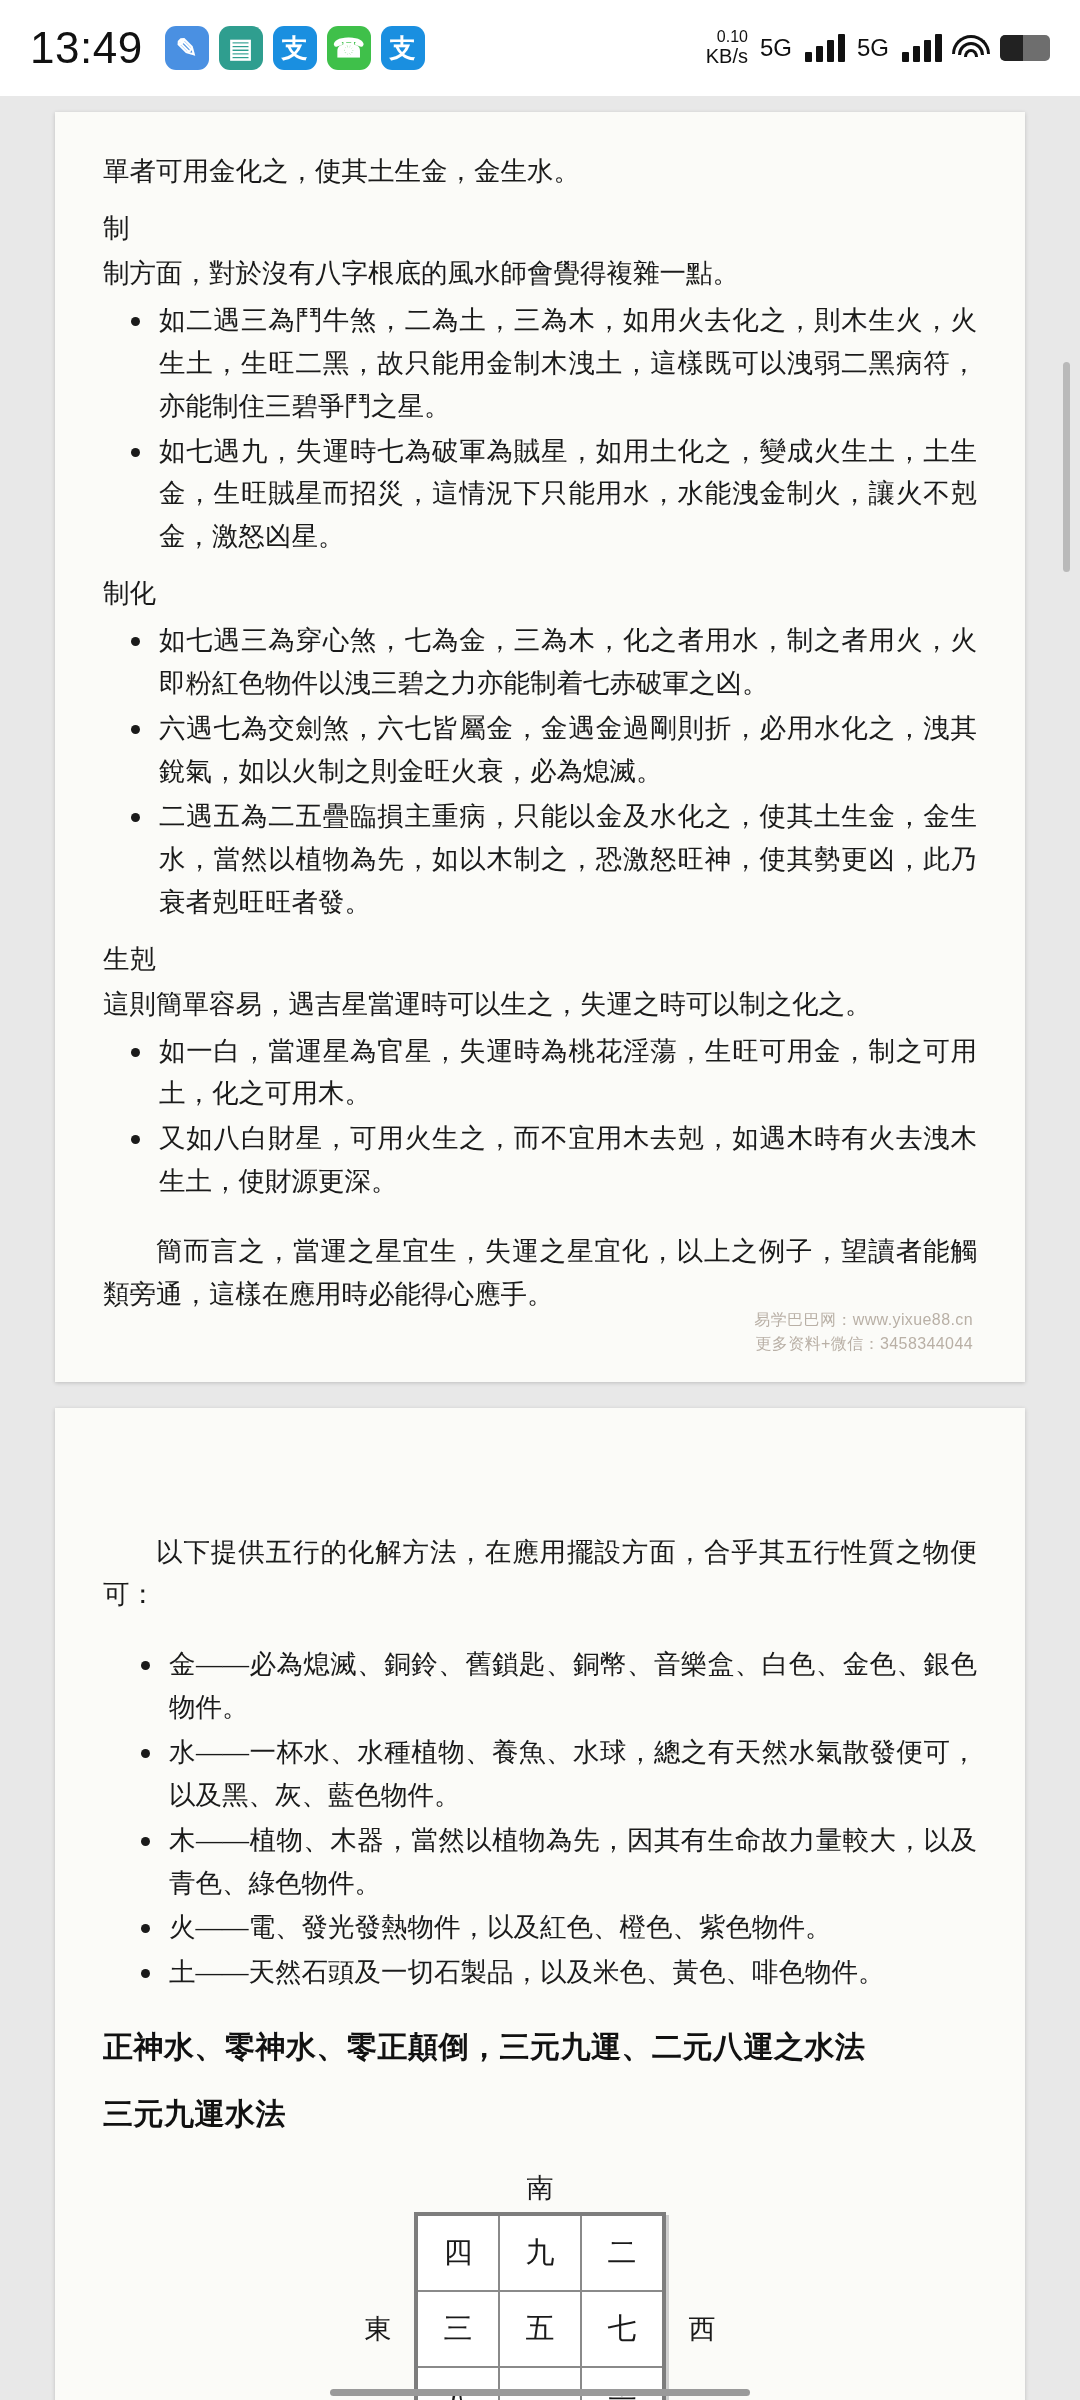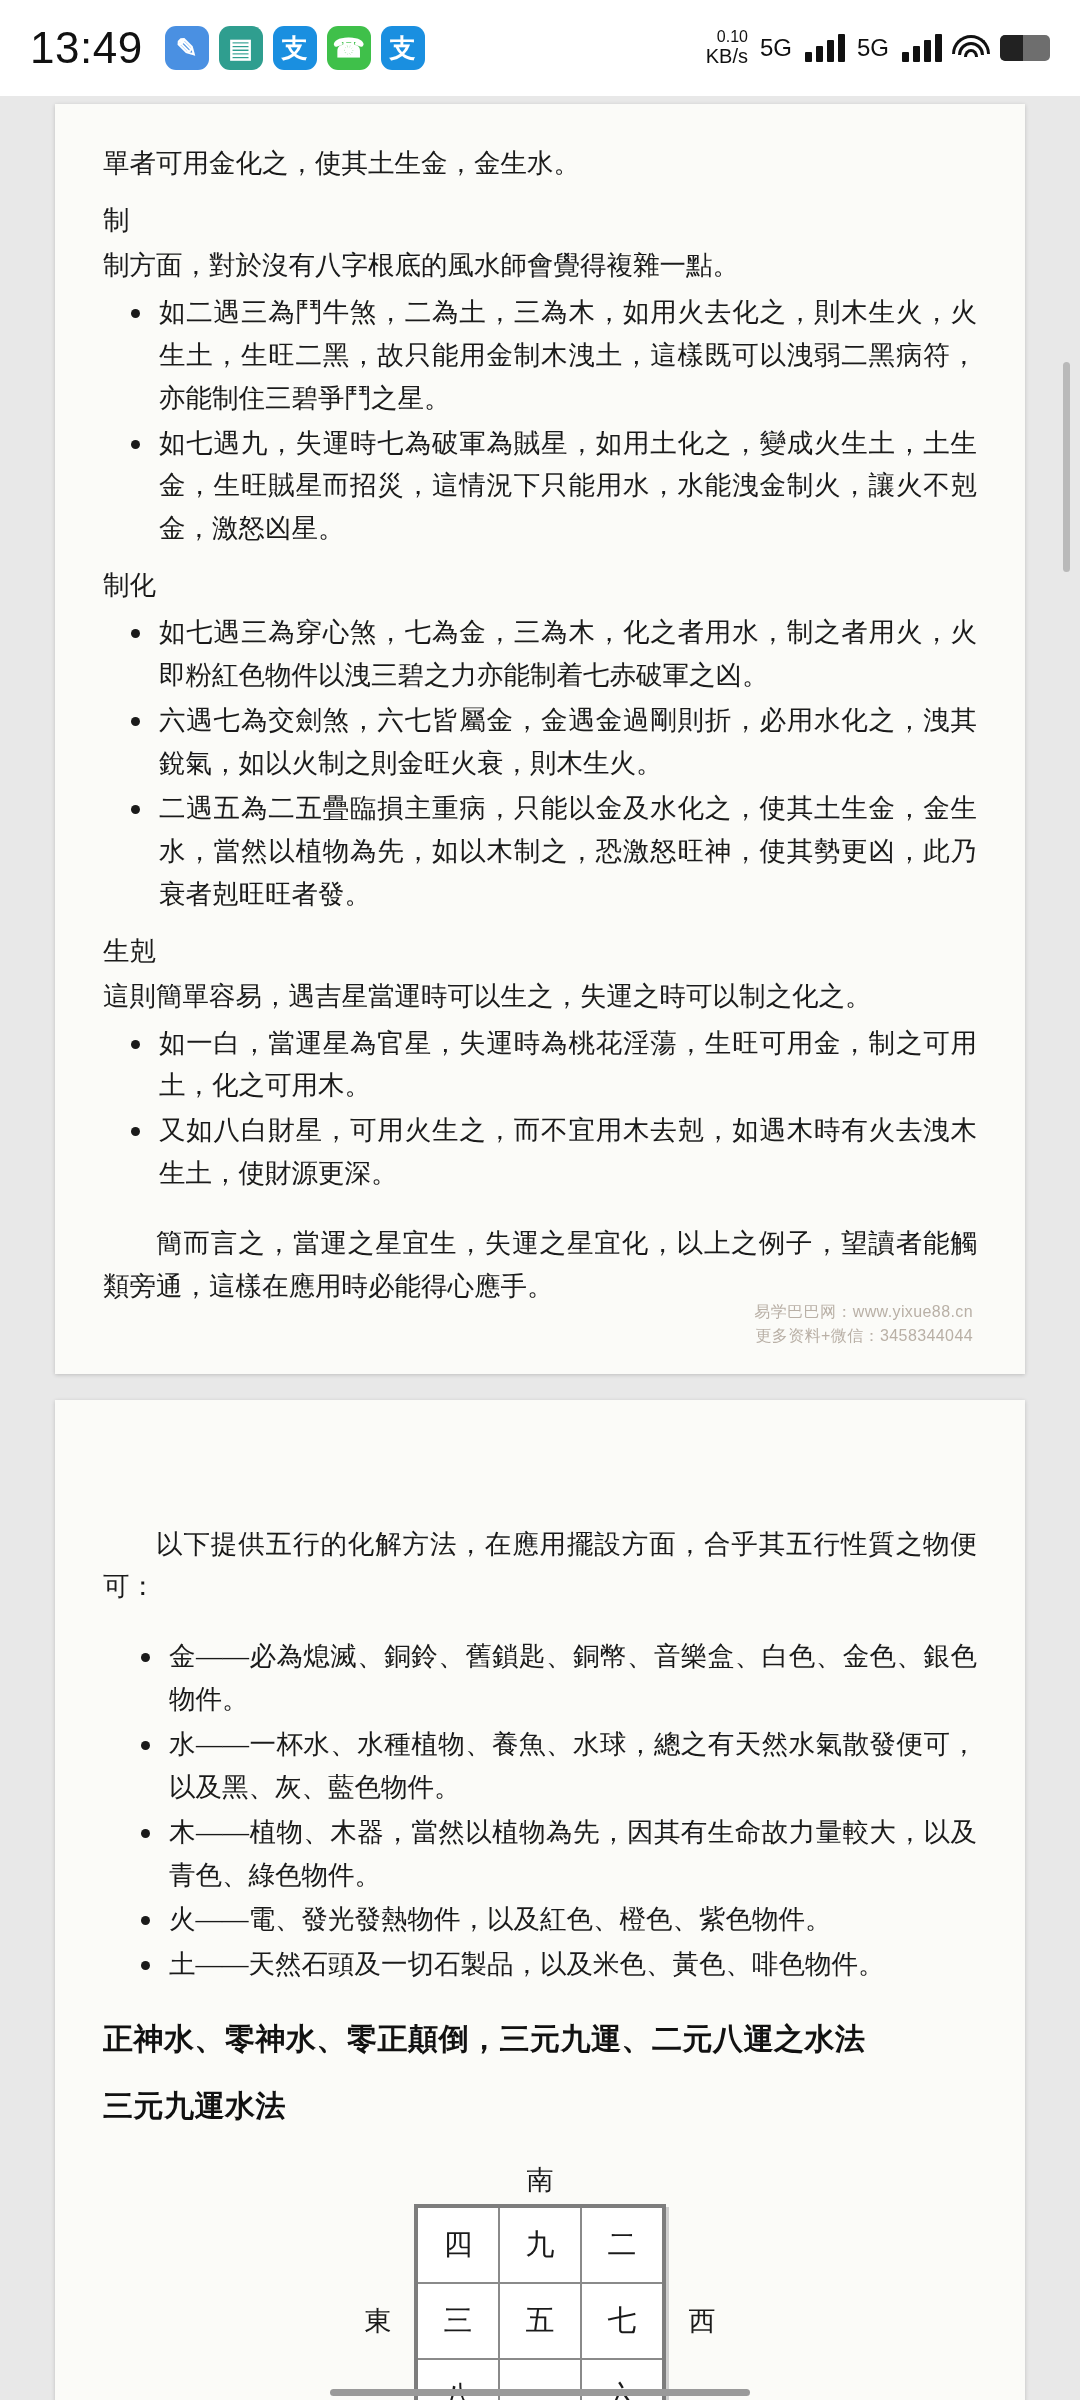--- a/index.html
+++ b/index.html
@@ -128,21 +128,21 @@
     top: 96px;
     left: 0;
     right: 0;
     bottom: 0;
     background: #e8e8e8;
     overflow: hidden;
   }
 
   .page {
     background: #fbfbf8;
-    margin: 8px 55px;
+    margin: 16px 55px;
     box-shadow: 0 1px 4px rgba(0,0,0,0.18);
     box-sizing: border-box;
     position: relative;
   }
   .page.p1 {
     padding: 38px 48px 40px 48px;
   }
   .page.p2 {
     margin-top: 26px;
     padding: 96px 48px 30px 48px;
@@ -329,21 +329,21 @@
     <p class="sec-label">制</p>
     <p class="body-txt hang">制方面，對於沒有八字根底的風水師會覺得複雜一點。</p>
     <ul class="bl">
       <li>如二遇三為鬥牛煞，二為土，三為木，如用火去化之，則木生火，火生土，生旺二黑，故只能用金制木洩土，這樣既可以洩弱二黑病符，亦能制住三碧爭鬥之星。</li>
       <li>如七遇九，失運時七為破軍為賊星，如用土化之，變成火生土，土生金，生旺賊星而招災，這情況下只能用水，水能洩金制火，讓火不剋金，激怒凶星。</li>
     </ul>
 
     <p class="sec-label">制化</p>
     <ul class="bl">
       <li>如七遇三為穿心煞，七為金，三為木，化之者用水，制之者用火，火即粉紅色物件以洩三碧之力亦能制着七赤破軍之凶。</li>
-      <li>六遇七為交劍煞，六七皆屬金，金遇金過剛則折，必用水化之，洩其銳氣，如以火制之則金旺火衰，則木生火。</li>
+      <li>六遇七為交劍煞，六七皆屬金，金遇金過剛則折，必用水化之，洩其銳氣，如以火制之則金旺火衰，必為熄滅。</li>
       <li>二遇五為二五疊臨損主重病，只能以金及水化之，使其土生金，金生水，當然以植物為先，如以木制之，恐激怒旺神，使其勢更凶，此乃衰者剋旺旺者發。</li>
     </ul>
 
     <p class="sec-label">生剋</p>
     <p class="body-txt hang">這則簡單容易，遇吉星當運時可以生之，失運之時可以制之化之。</p>
     <ul class="bl">
       <li>如一白，當運星為官星，失運時為桃花淫蕩，生旺可用金，制之可用土，化之可用木。</li>
       <li>又如八白財星，可用火生之，而不宜用木去剋，如遇木時有火去洩木生土，使財源更深。</li>
     </ul>
 

